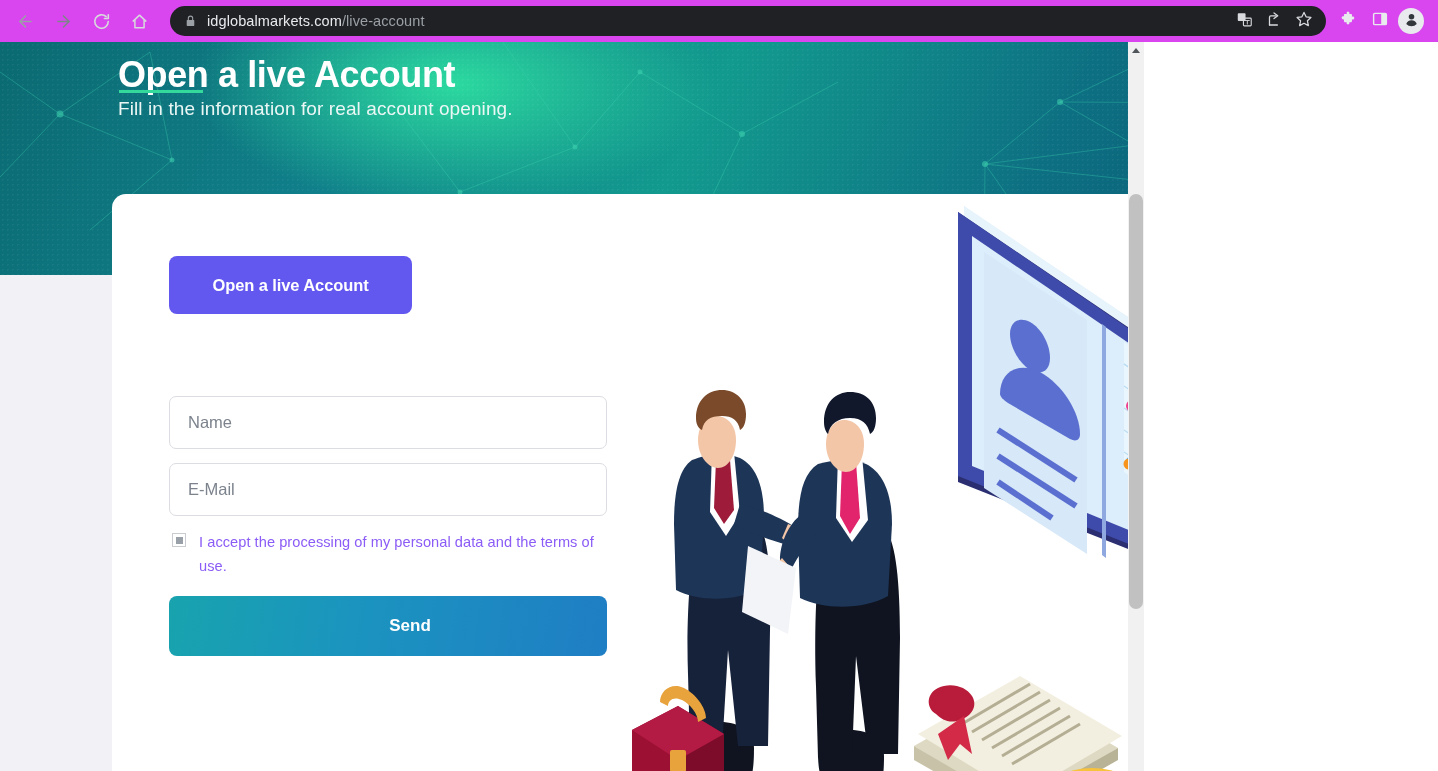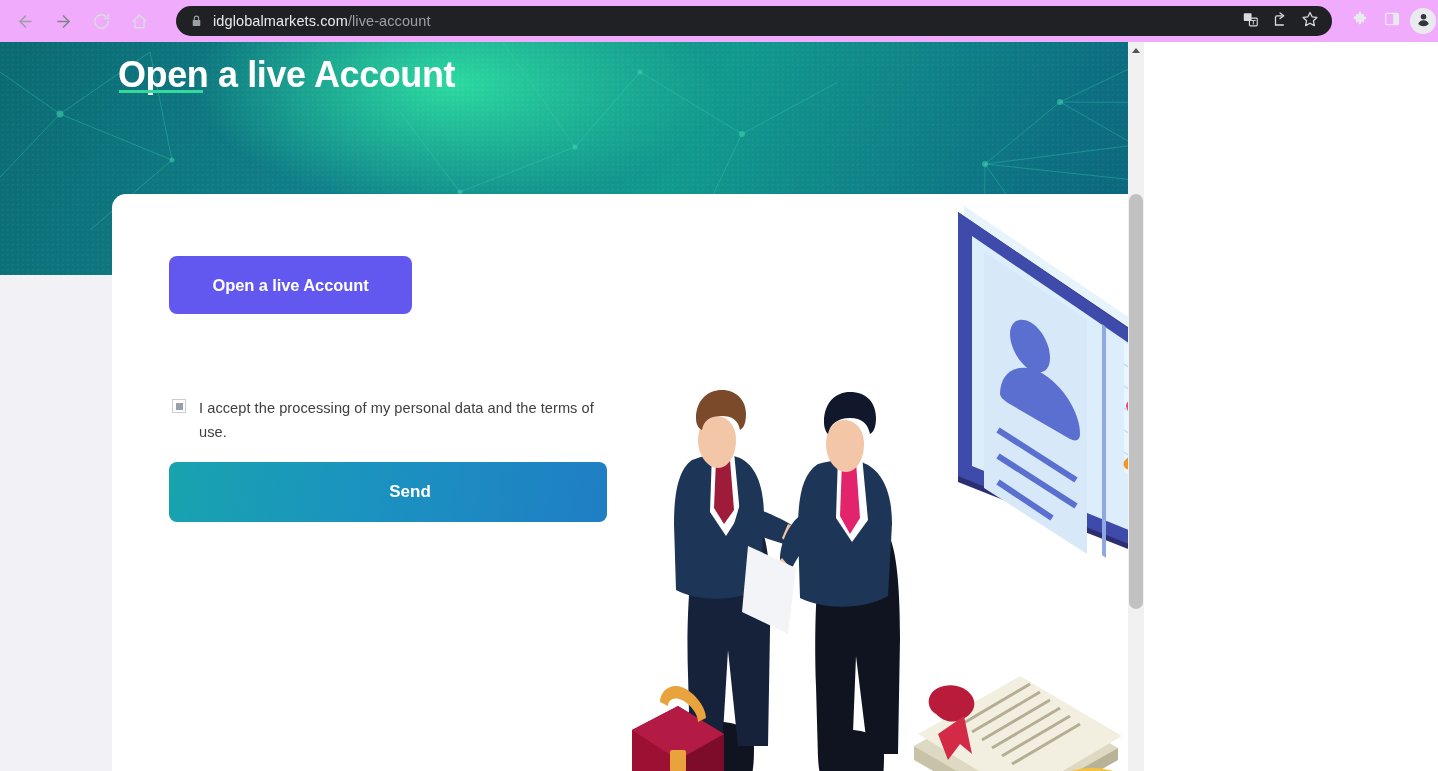--- a/index.html
+++ b/index.html
@@ -7,22 +7,22 @@
     width: 1438px; height: 771px;
     overflow: hidden;
     font-family: "Liberation Sans", sans-serif;
     background: #ffffff;
   }
 
   
   .browser-bar {
     position: absolute; left: 0; top: 0;
     width: 1438px; height: 42px;
-    background: #f0abfc;
-    display: flex; align-items: center; gap: 6px;
+    background: #d946ef;
+    display: flex; align-items: center;
   }
   .nav-btns { display: flex; align-items: center; padding-left: 6px; }
   .nav-btn {
     width: 32px; height: 32px; margin: 0 3px;
     display: flex; align-items: center; justify-content: center;
     border-radius: 50%; cursor: pointer;
   }
   .nav-btn svg { display: block; }
 
   .omnibox {
@@ -157,21 +157,21 @@
     flex: 0 0 auto;
     width: 14px; height: 14px;
     margin: 3px 13px 0 3px;
     border: 1px solid #c9ccd1;
     background: #ffffff;
     display: flex; align-items: center; justify-content: center;
     cursor: pointer;
   }
   .cb i { width: 7px; height: 7px; background: #9aa0a8; display: block; }
   .consent-text {
-    font-size: 14.6px; color: #404040;
+    font-size: 14.6px; color: #8b5cf6;
     line-height: 24px; letter-spacing: 0.05px;
   }
 
   .send-btn {
     margin-top: 18px;
     width: 438px; height: 60px;
     border: none; border-radius: 8px;
     background: linear-gradient(100deg, #18a3ae 0%, #1b93c0 45%, #1f7ec4 100%);
     color: #ffffff;
     font-family: "Liberation Sans", sans-serif;
@@ -343,29 +343,32 @@
           <circle cx="172" cy="118" r="2.5"></circle>
         <circle cx="460" cy="150" r="2.5"></circle>
           <circle cx="575" cy="105" r="2.5"></circle>
         <circle cx="742" cy="92" r="3"></circle>
           <circle cx="640" cy="30" r="2.5"></circle>
       </g>
     </svg>
 
     <div class="hero-title">Open a live Account</div>
     <div class="hero-underline"></div>
+    <div class="hero-sub">Fill in the information for real account opening.</div>
   </div>
 
   <div class="card">
 
     <div class="form-col">
 
       <button class="cta-btn">Open a live Account</button>
 
       <div class="fields">
+        <input class="field" type="text" placeholder="Name" style="">
+        <input class="field" type="email" placeholder="E-Mail" style="">
       </div>
 
       <div class="consent">
         <div class="cb">
             <i></i>
           </div>
         <div class="consent-text">I accept the processing of my personal data and the terms of use.</div>
       </div>
 
       <button class="send-btn">Send</button>

